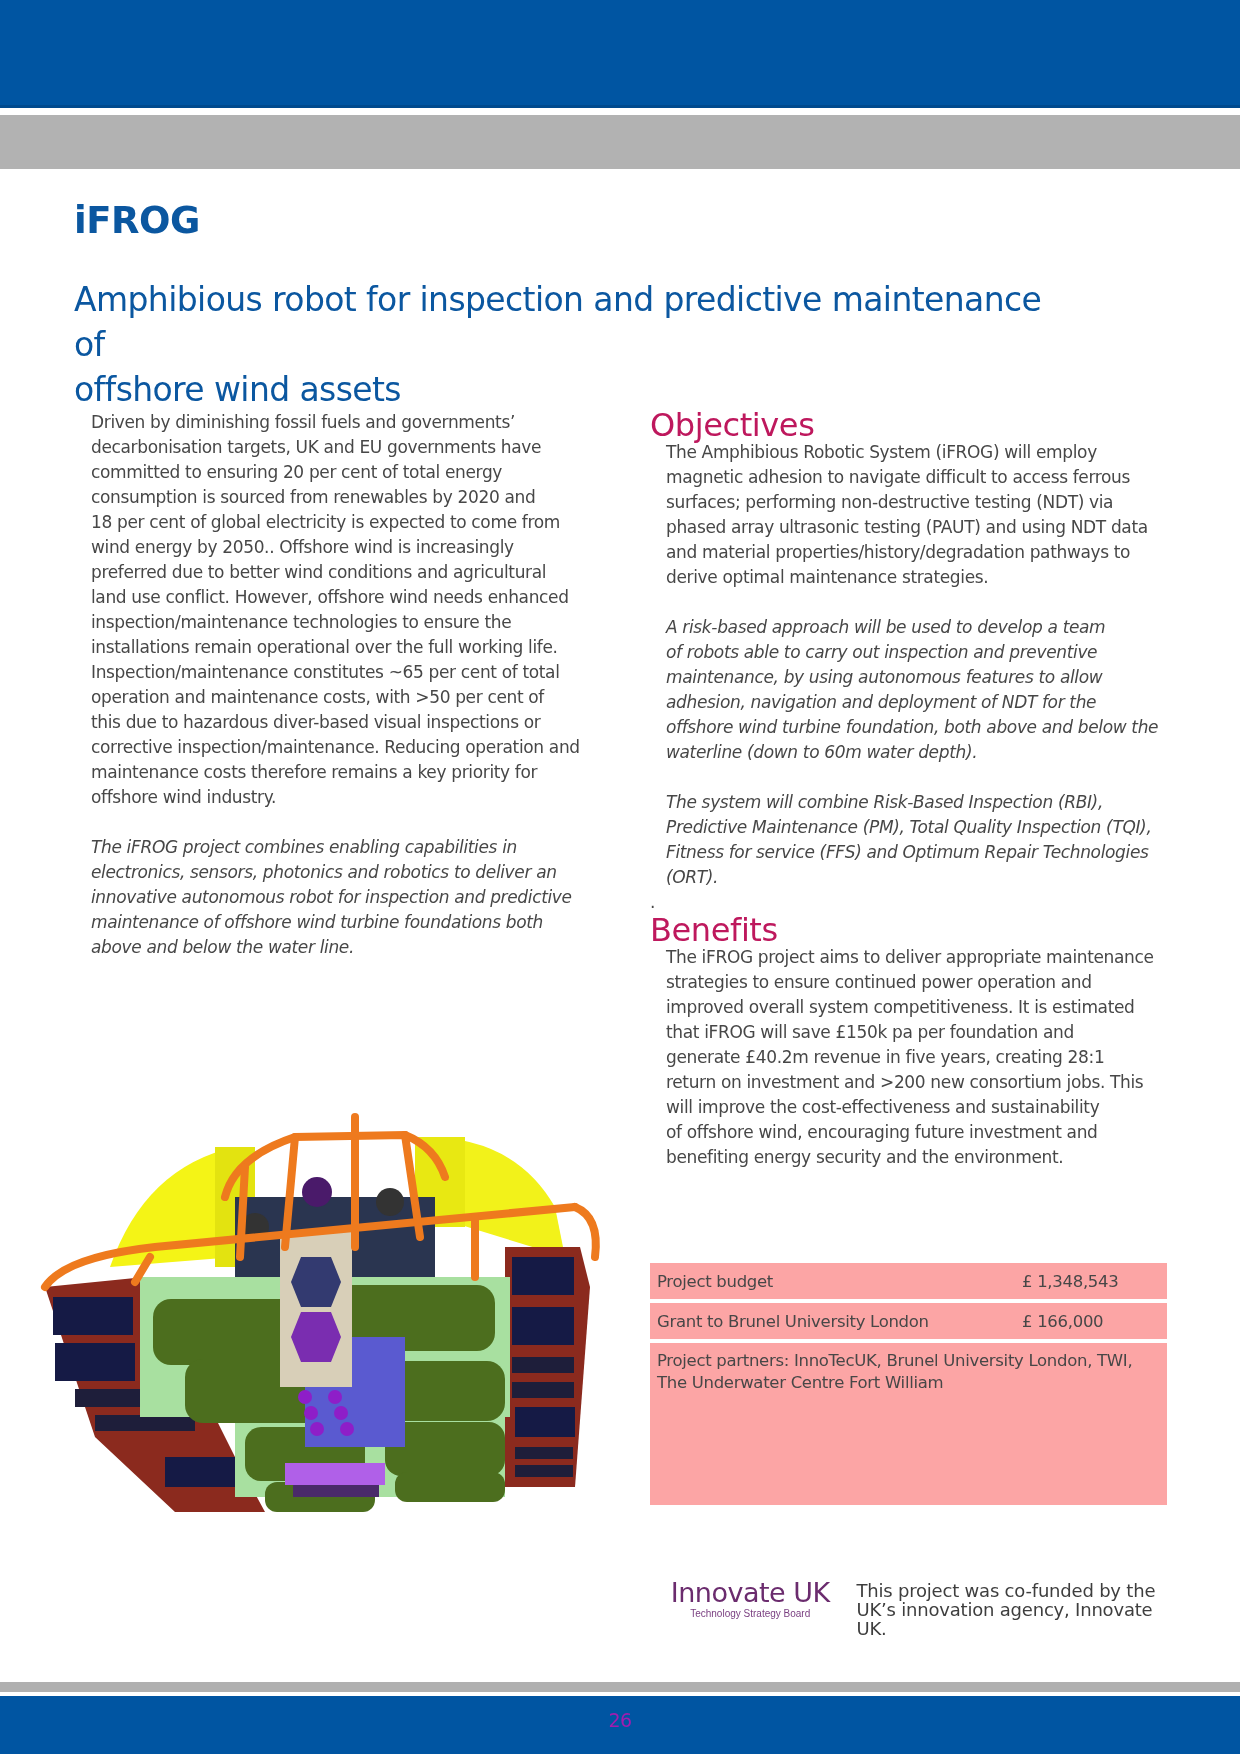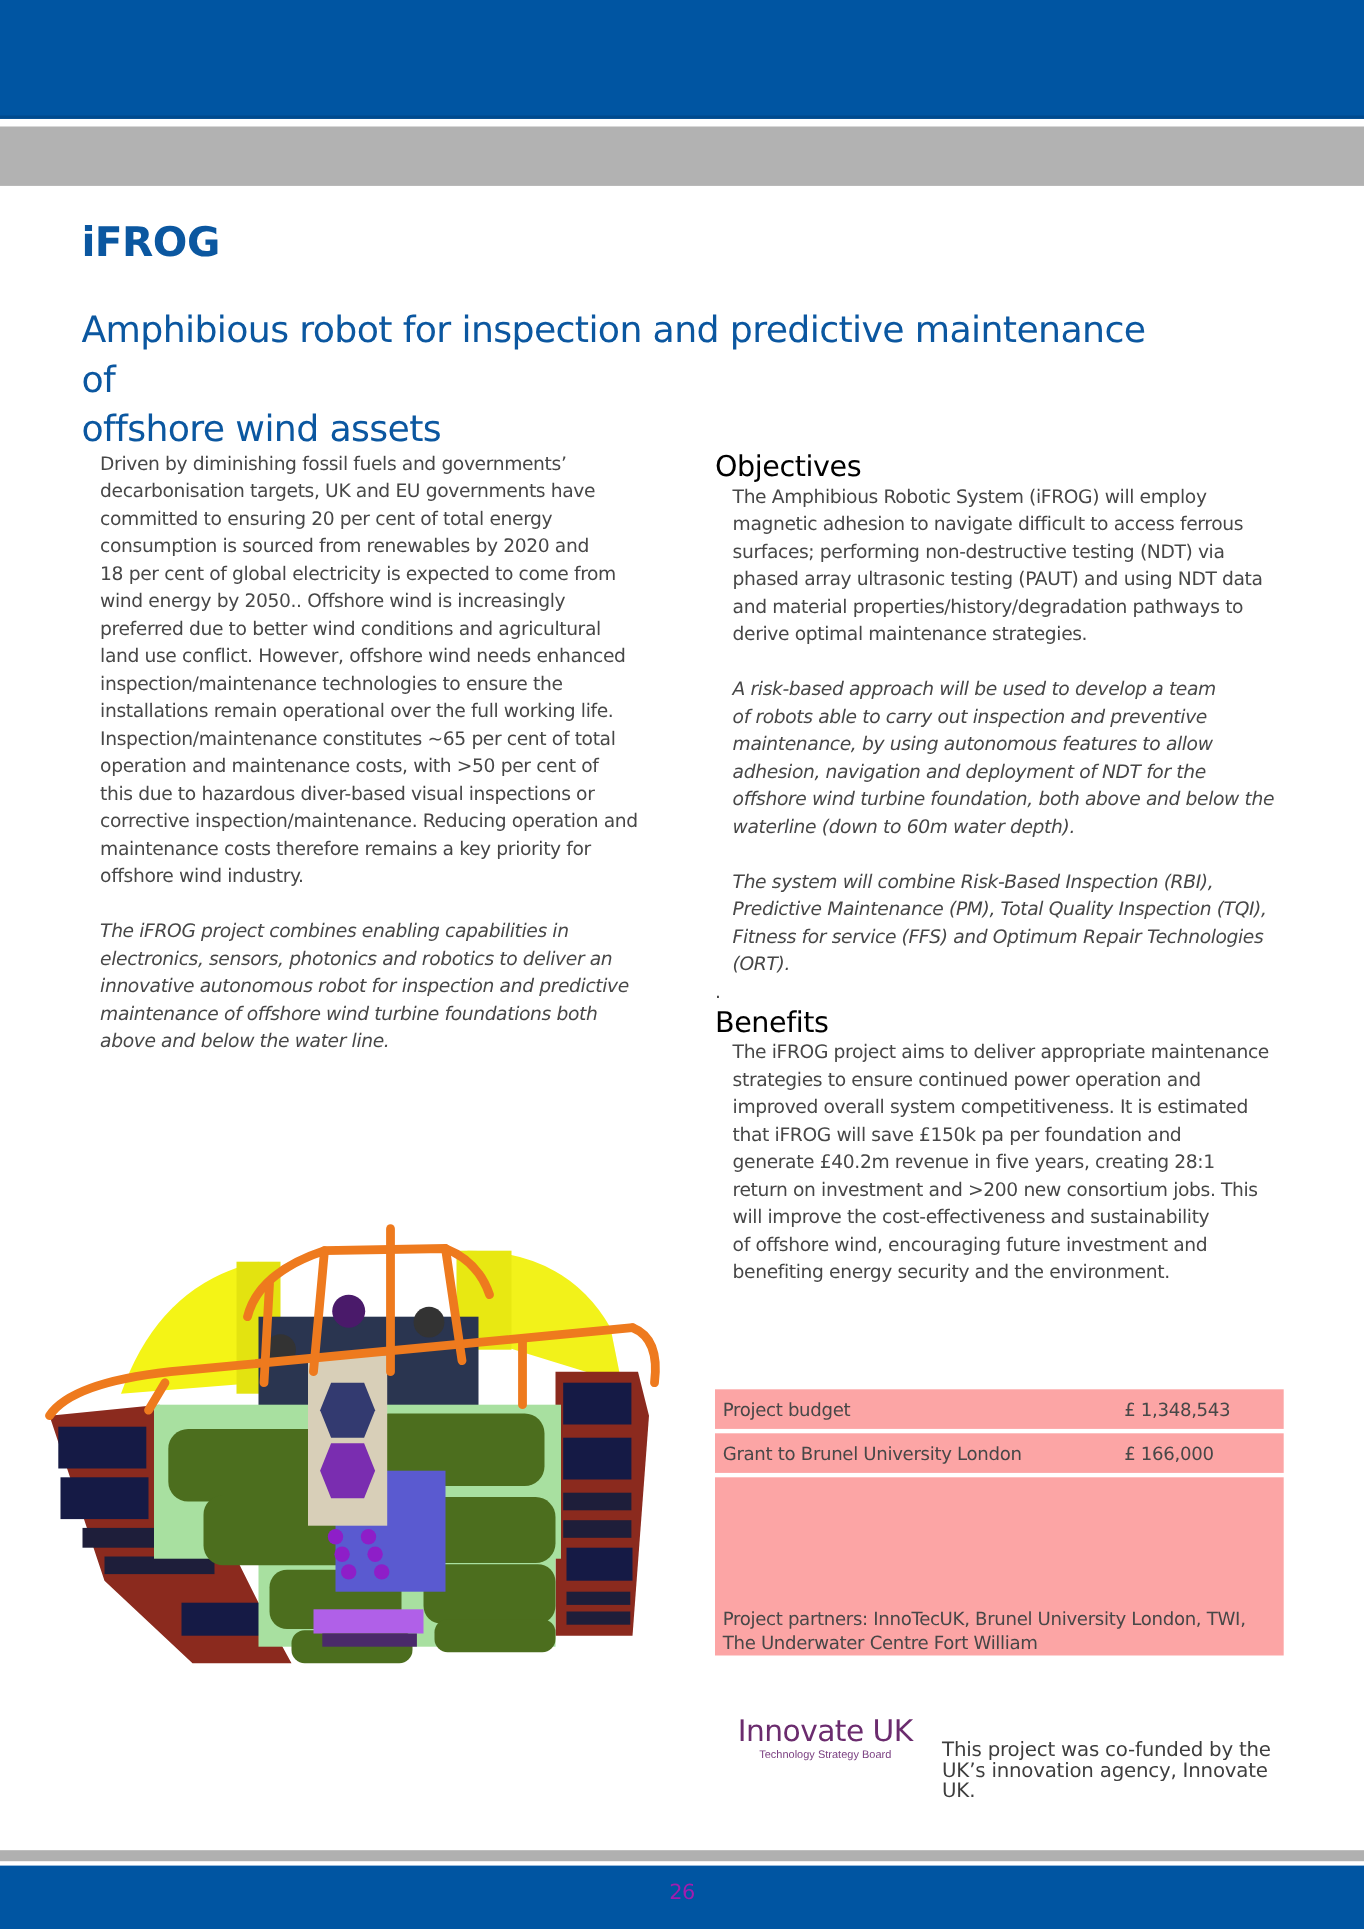--- a/index.html
+++ b/index.html
@@ -12,34 +12,34 @@
 
   .title { position: absolute; left: 74px; top: 198px; font-size: 37px; line-height: 46px; color: #0b57a0; letter-spacing: -0.5px; }
   .subtitle { position: absolute; left: 74px; top: 277px; width: 1000px; font-size: 33px; line-height: 45px; color: #0b57a0; letter-spacing: -0.6px; }
 
   .col-left { position: absolute; left: 75px; top: 410px; width: 520px; }
   .col-right { position: absolute; left: 650px; top: 410px; width: 520px; }
 
   .para { font-size: 17px; line-height: 25px; color: #474747; letter-spacing: -0.35px; white-space: pre-line; margin-left: 16px; }
   .para + .para { margin-top: 25px; font-style: italic; }
 
-  .heading { font-size: 26px; line-height: 30px; color: #000000; letter-spacing: -0.4px; }
+  .heading { font-size: 32px; line-height: 30px; color: #be185d; letter-spacing: -0.4px; }
   .dot-line { font-size: 17px; line-height: 25px; color: #474747; height: 25px; }
 
   .robot { position: absolute; left: 35px; top: 1107px; width: 590px; height: 410px; }
 
   .info-table { position: absolute; left: 650px; top: 1263px; width: 517px; }
   .info-row { background: #fca5a5; display: flex; align-items: center; height: 36px; padding: 0 7px; margin-bottom: 4px; }
   .info-row .label { flex: 1; font-size: 16.5px; color: #474747; letter-spacing: -0.3px; }
   .info-row .value { width: 138px; font-size: 16.5px; color: #474747; letter-spacing: -0.3px; }
-  .info-row.tall { height: 162px; align-items: flex-end; padding-top: 7px; }
+  .info-row.tall { height: 162px; align-items: flex-start; padding-top: 7px; }
   .info-row.tall .label { line-height: 22px; white-space: pre-line; }
 
   .funding { position: absolute; left: 650px; top: 1560px; width: 520px; height: 60px; display: flex; align-items: center; }
-  .logo { width: 212px; height: 60px; display: flex; flex-direction: column; align-items: center; justify-content: flex-start; }
+  .logo { width: 212px; height: 60px; display: flex; flex-direction: column; align-items: center; justify-content: flex-end; }
   .logo-main { font-family: "DejaVu Sans", sans-serif; font-size: 27px; line-height: 30px; color: #6b2c6e; letter-spacing: -0.5px; }
   .logo-sub { font-family: "Liberation Sans", sans-serif; font-size: 10px; line-height: 12px; color: #7a3f80; }
   .funding-text { margin-left: 6px; font-family: "DejaVu Sans", sans-serif; font-size: 18px; line-height: 19px; color: #3e3e3e; white-space: pre-line; letter-spacing: -0.2px; margin-top: 38px; }
 
   .band-grey-bottom { position: absolute; left: 0; top: 1682px; width: 1240px; height: 10px; background: #b0b0b0; }
   .band-blue-bottom { position: absolute; left: 0; top: 1696px; width: 1240px; height: 58px; background: #0055a2; }
   .page-number { position: absolute; left: 0; top: 1708px; width: 1240px; text-align: center; font-size: 19px; line-height: 24px; color: #a21caf; letter-spacing: -0.5px; }
 </style>
 </head>
 <body>

